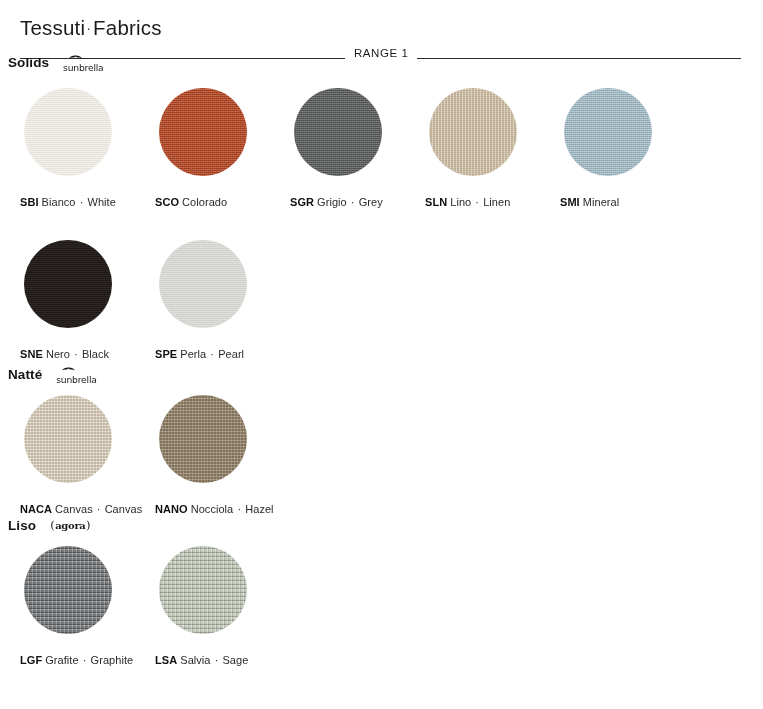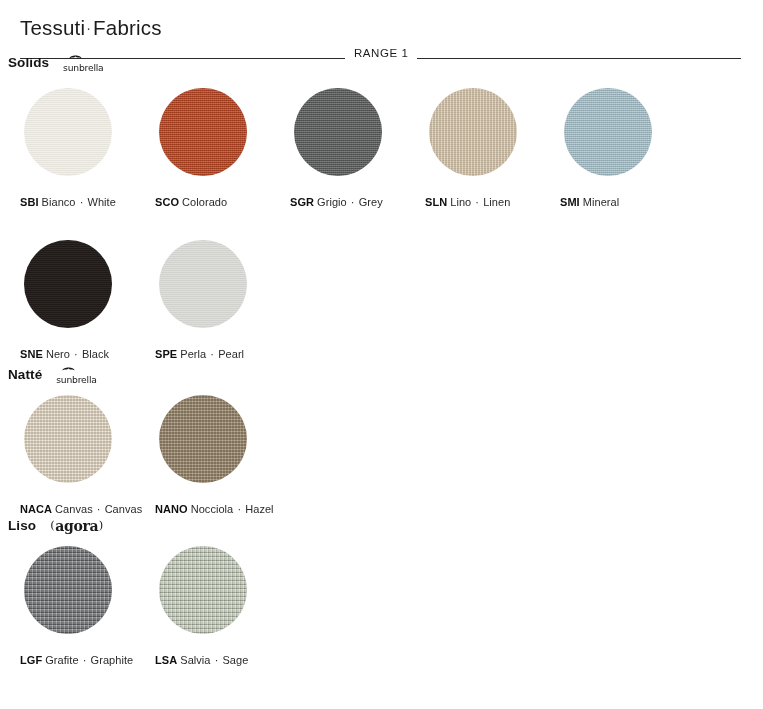--- a/index.html
+++ b/index.html
@@ -110,21 +110,21 @@
     align-items: center;
     line-height: 1;
   }
   .brand-agora .paren {
     font-family: "DejaVu Serif", serif;
     font-size: 11.5px;
     color: #1a1a1a;
   }
   .brand-agora .word {
     font-family: "DejaVu Serif", serif;
-    font-size: 14px;
+    font-size: 10px;
     font-weight: 700;
     letter-spacing: -0.3px;
     color: #1a1a1a;
     padding: 0 0.5px;
   }
 
   
   .swatch-row {
     position: absolute;
     left: 20px;

